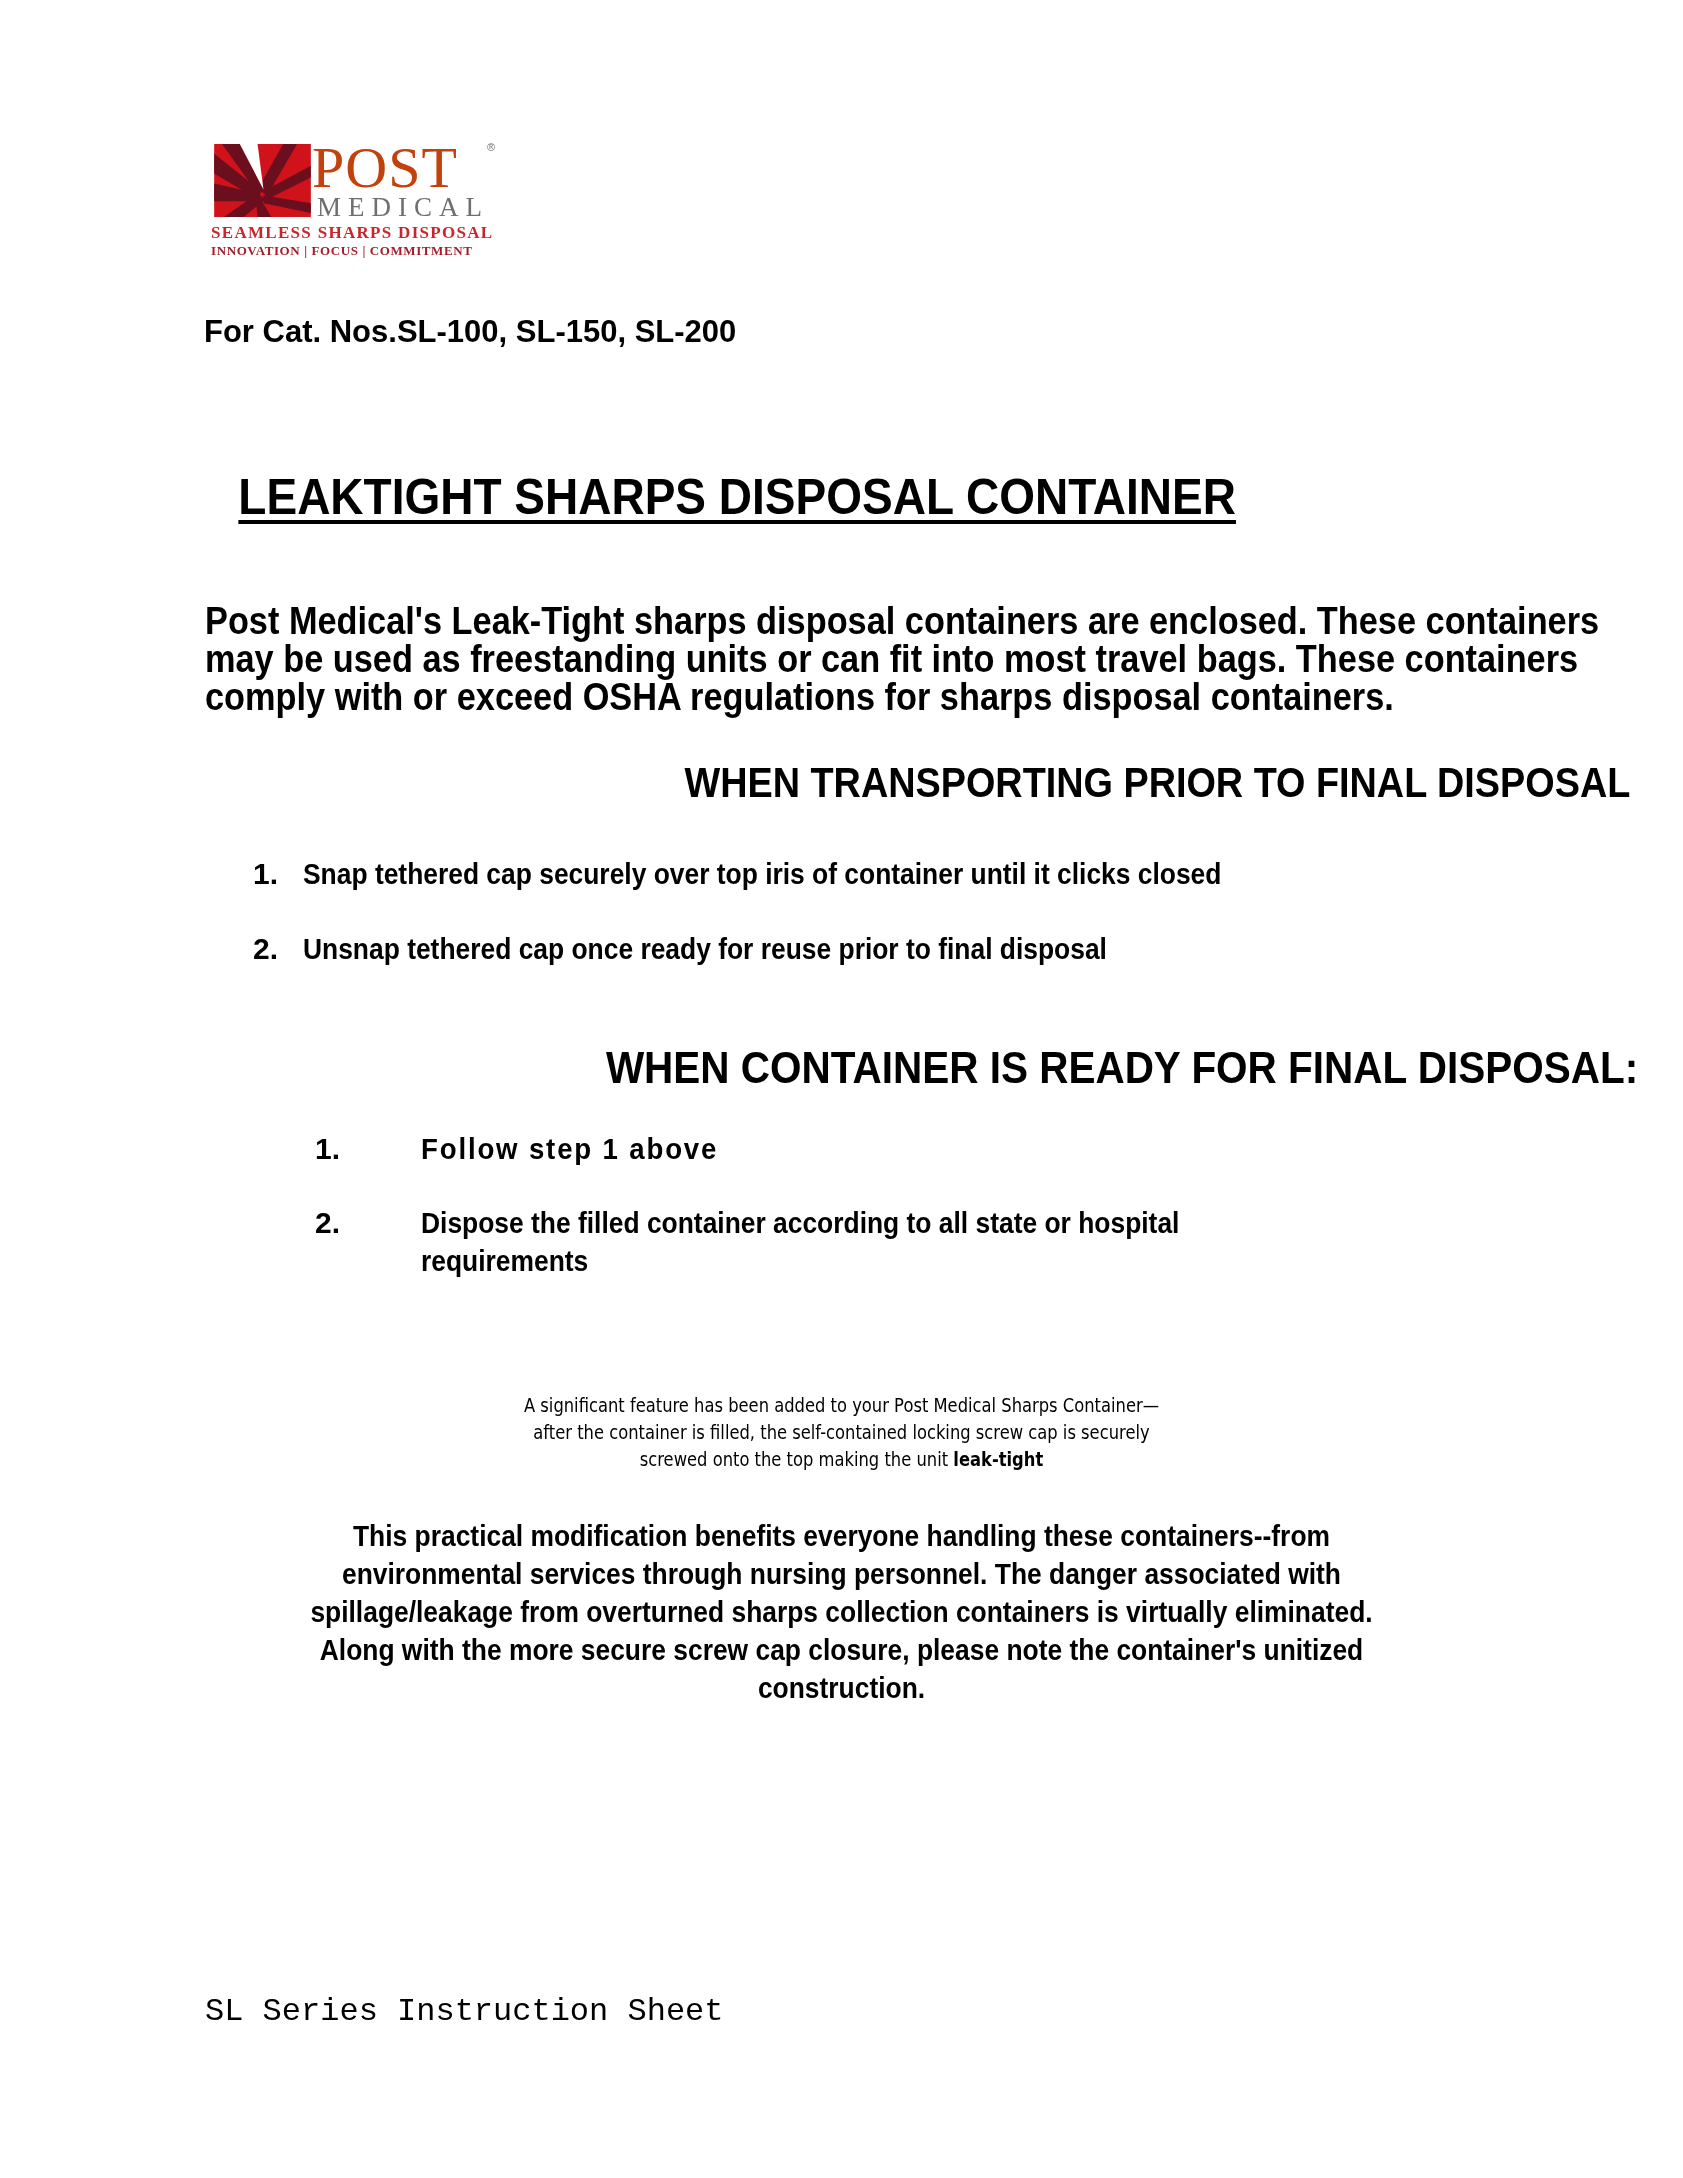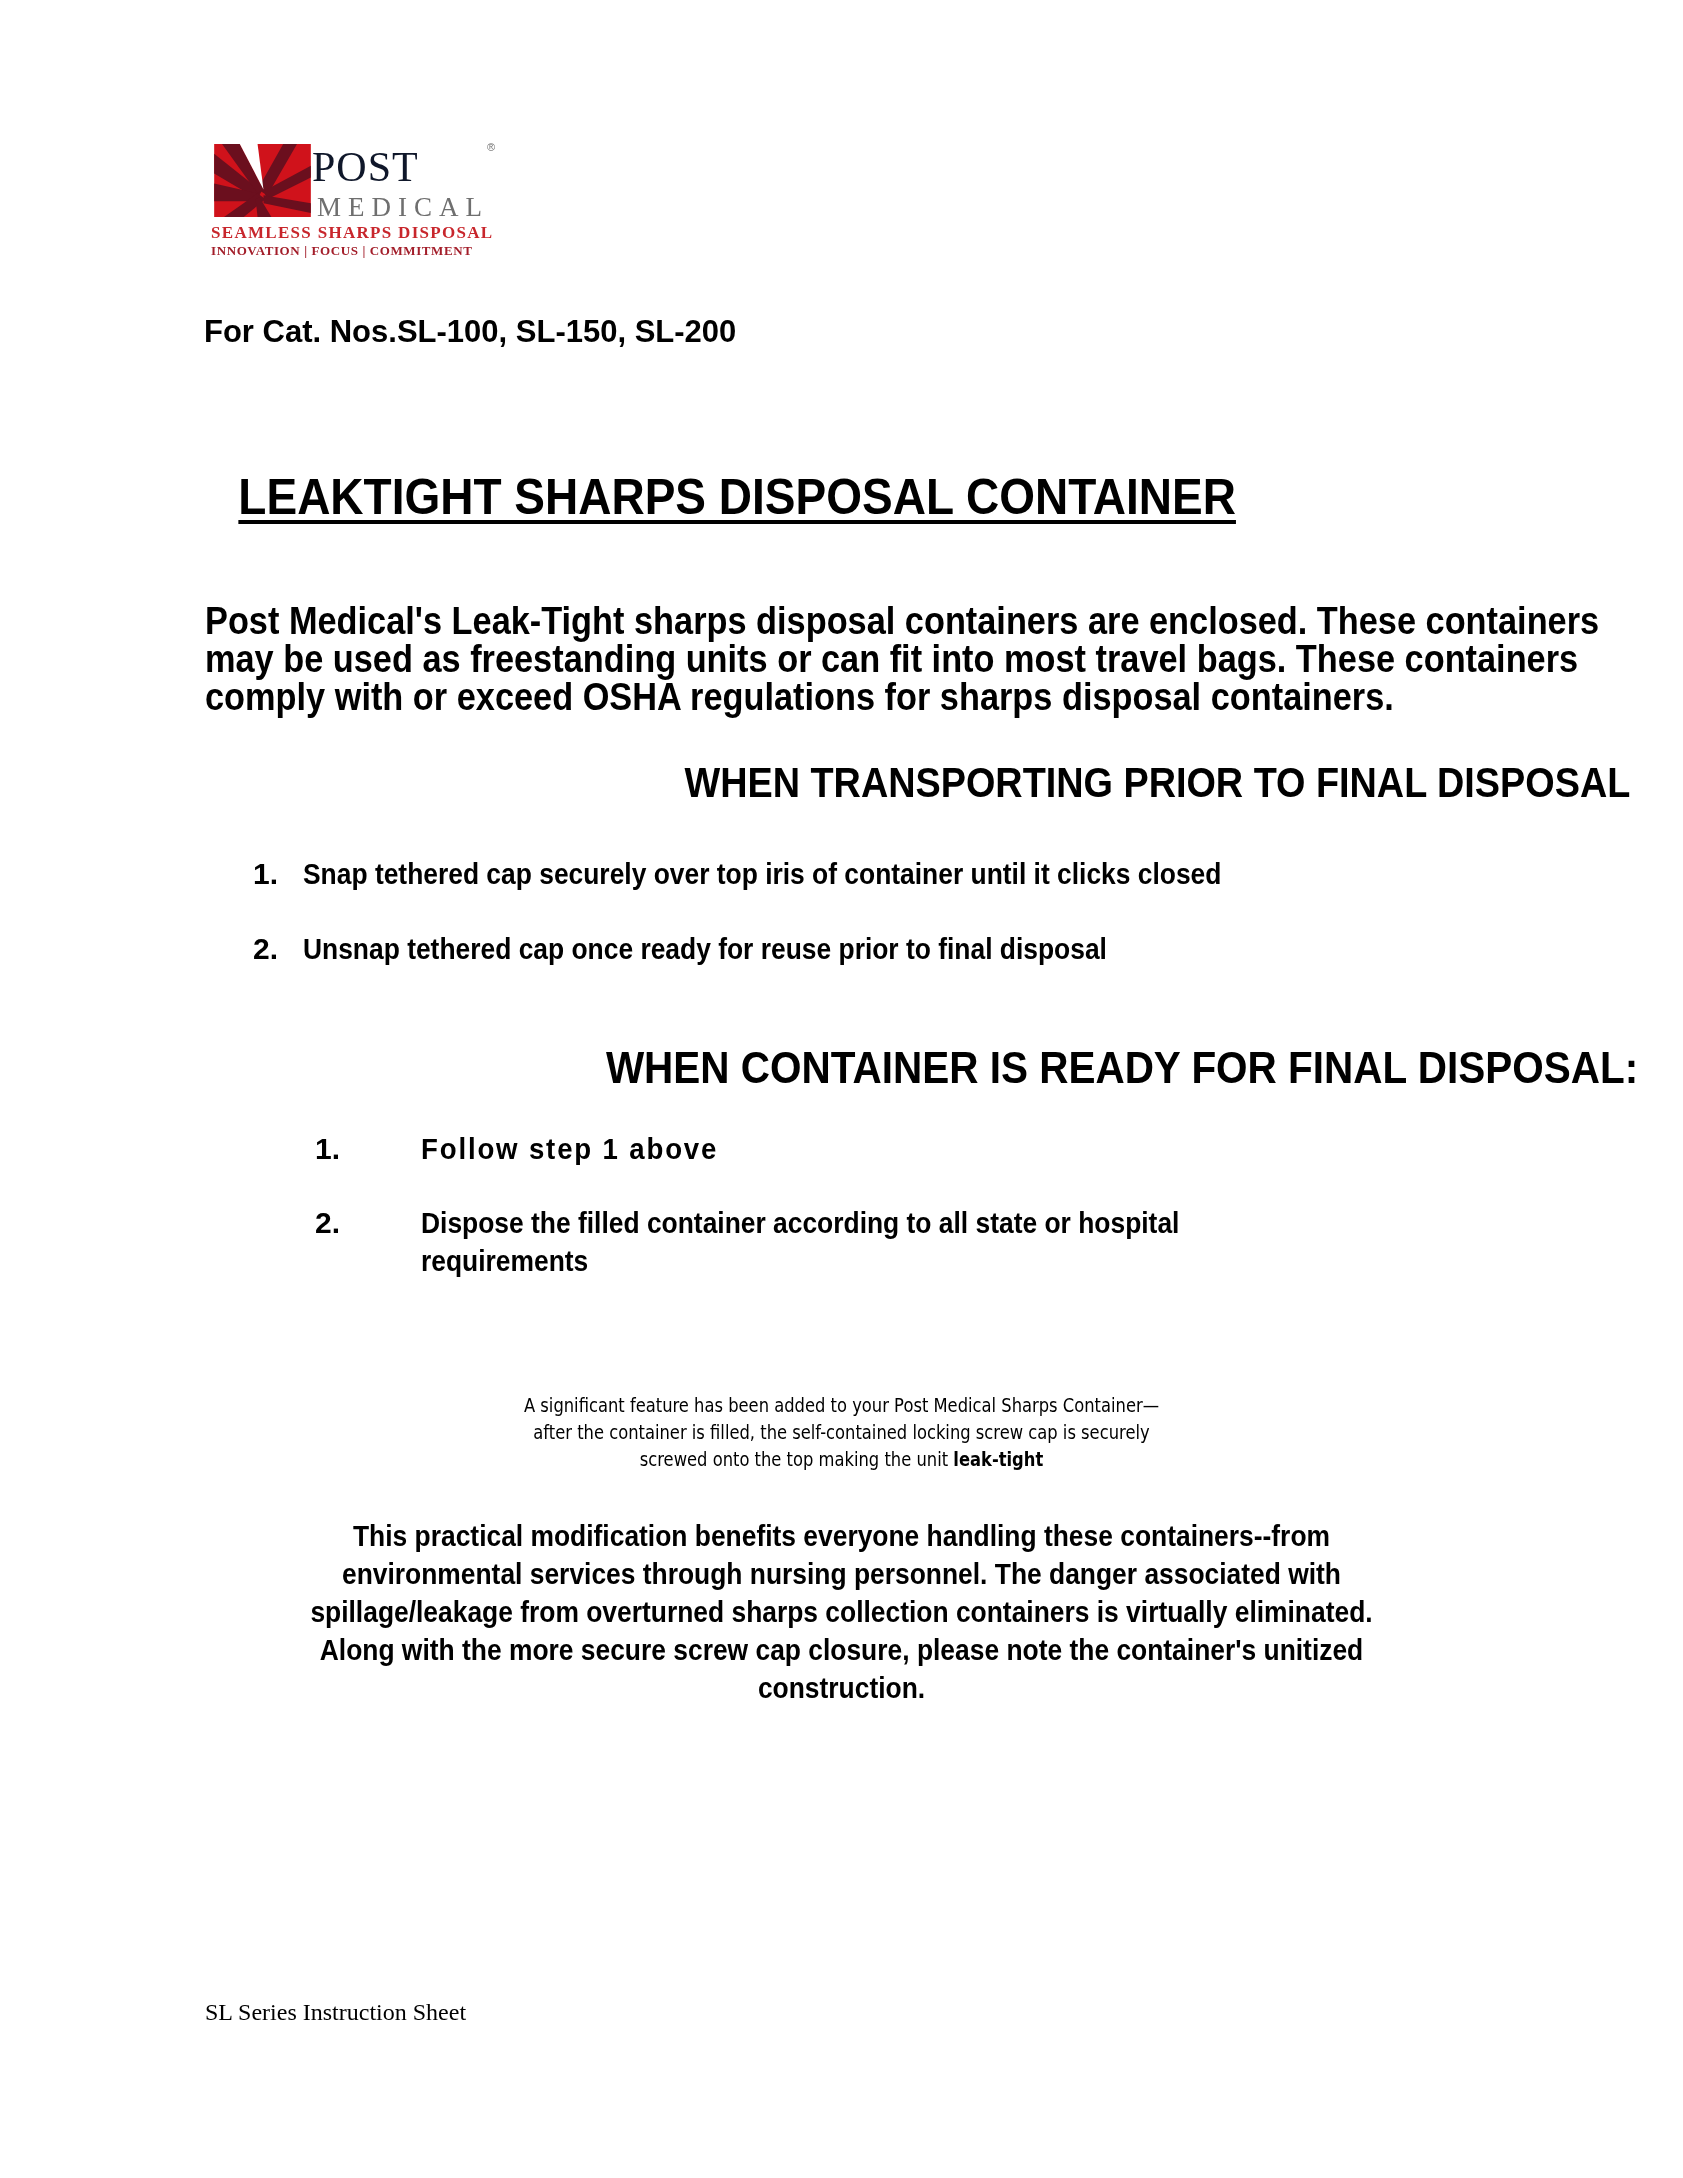--- a/index.html
+++ b/index.html
@@ -4,21 +4,21 @@
 <style>
   html, body { margin: 0; padding: 0; background: #ffffff; }
   body { width: 1683px; height: 2178px; position: relative; overflow: hidden; color: #000; }
   .abs { position: absolute; }
   .sans { font-family: "Liberation Sans", "DejaVu Sans", sans-serif; font-weight: bold; }
 
   
   #logo { left: 210px; top: 139px; width: 297px; height: 127px; }
   #logo-mark { position: absolute; left: 4px; top: 5px; width: 97px; height: 73px; }
   #logo-post { position: absolute; left: 102px; top: -4px; font-family: "Liberation Serif", "DejaVu Serif", serif;
-    font-size: 42px; line-height: 65px; color: #0f172a; letter-spacing: 1px; }
+    font-size: 58px; line-height: 65px; color: #c2410c; letter-spacing: 1px; }
   #logo-reg { position: absolute; left: 277px; top: 2px; font-family: "Liberation Sans", sans-serif; font-size: 11px; color: #6f6f6f; }
   #logo-medical { position: absolute; left: 107px; top: 55px; font-family: "Liberation Serif", "DejaVu Serif", serif;
     font-size: 27px; line-height: 27px; color: #6f6f6f; letter-spacing: 7px; }
   #logo-tag1 { position: absolute; left: 1px; top: 85px; font-family: "Liberation Serif", "DejaVu Serif", serif; font-weight: bold;
     font-size: 17px; line-height: 18px; color: #c8262c; letter-spacing: 1.3px; white-space: nowrap; }
   #logo-tag2 { position: absolute; left: 1px; top: 105px; font-family: "Liberation Serif", "DejaVu Serif", serif; font-weight: bold;
     font-size: 13px; line-height: 14px; color: #a31e2a; letter-spacing: 0.6px; white-space: nowrap; }
 
   #catnos { left: 204px; top: 304px; font-size: 31px; line-height: 40px; white-space: nowrap; margin-top: 8px; }
 
@@ -51,21 +51,21 @@
   #f2 .num { left: 315px; } #f2 .txt { left: 421px; line-height: 38px; }
 
   #feature { left: 0; width: 1683px; top: 1392px; text-align: center; font-family: "DejaVu Sans", sans-serif;
     font-size: 19px; line-height: 27px; }
   #feature div { white-space: nowrap; transform: scaleX(0.86); }
   #feature b { font-weight: bold; }
 
   #benefit { left: 0; width: 1683px; top: 1517px; text-align: center; font-size: 30px; line-height: 38px; }
   #benefit div { white-space: nowrap; transform: scaleX(0.88); }
 
-  #footer { left: 205px; top: 1994px; font-family: Liberation Serif, serif; font-size: 24px; line-height: 36px; white-space: nowrap; }
+  #footer { left: 205px; top: 1994px; font-family: Liberation Mono, monospace; font-size: 32px; line-height: 36px; white-space: nowrap; }
 </style>
 </head>
 <body>
 
 <div id="logo" class="abs">
   <svg id="logo-mark" viewBox="0 0 98 74" xmlns="http://www.w3.org/2000/svg">
     <rect x="0" y="0" width="98" height="74" fill="#d0121b"></rect>
     <g fill="#6b0f1e">
       <polygon points="0,10 48,48 44,56 0,30"></polygon>
       <polygon points="0,40 44,50 46,58 0,58"></polygon>

